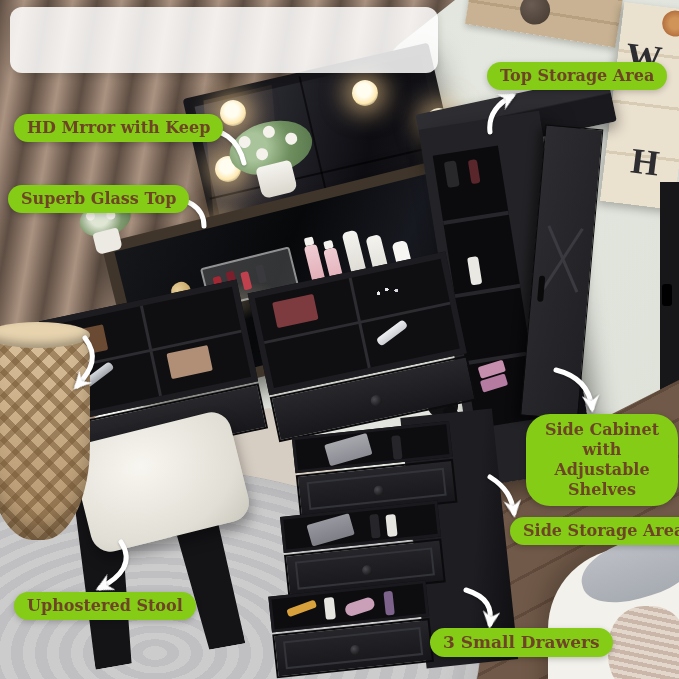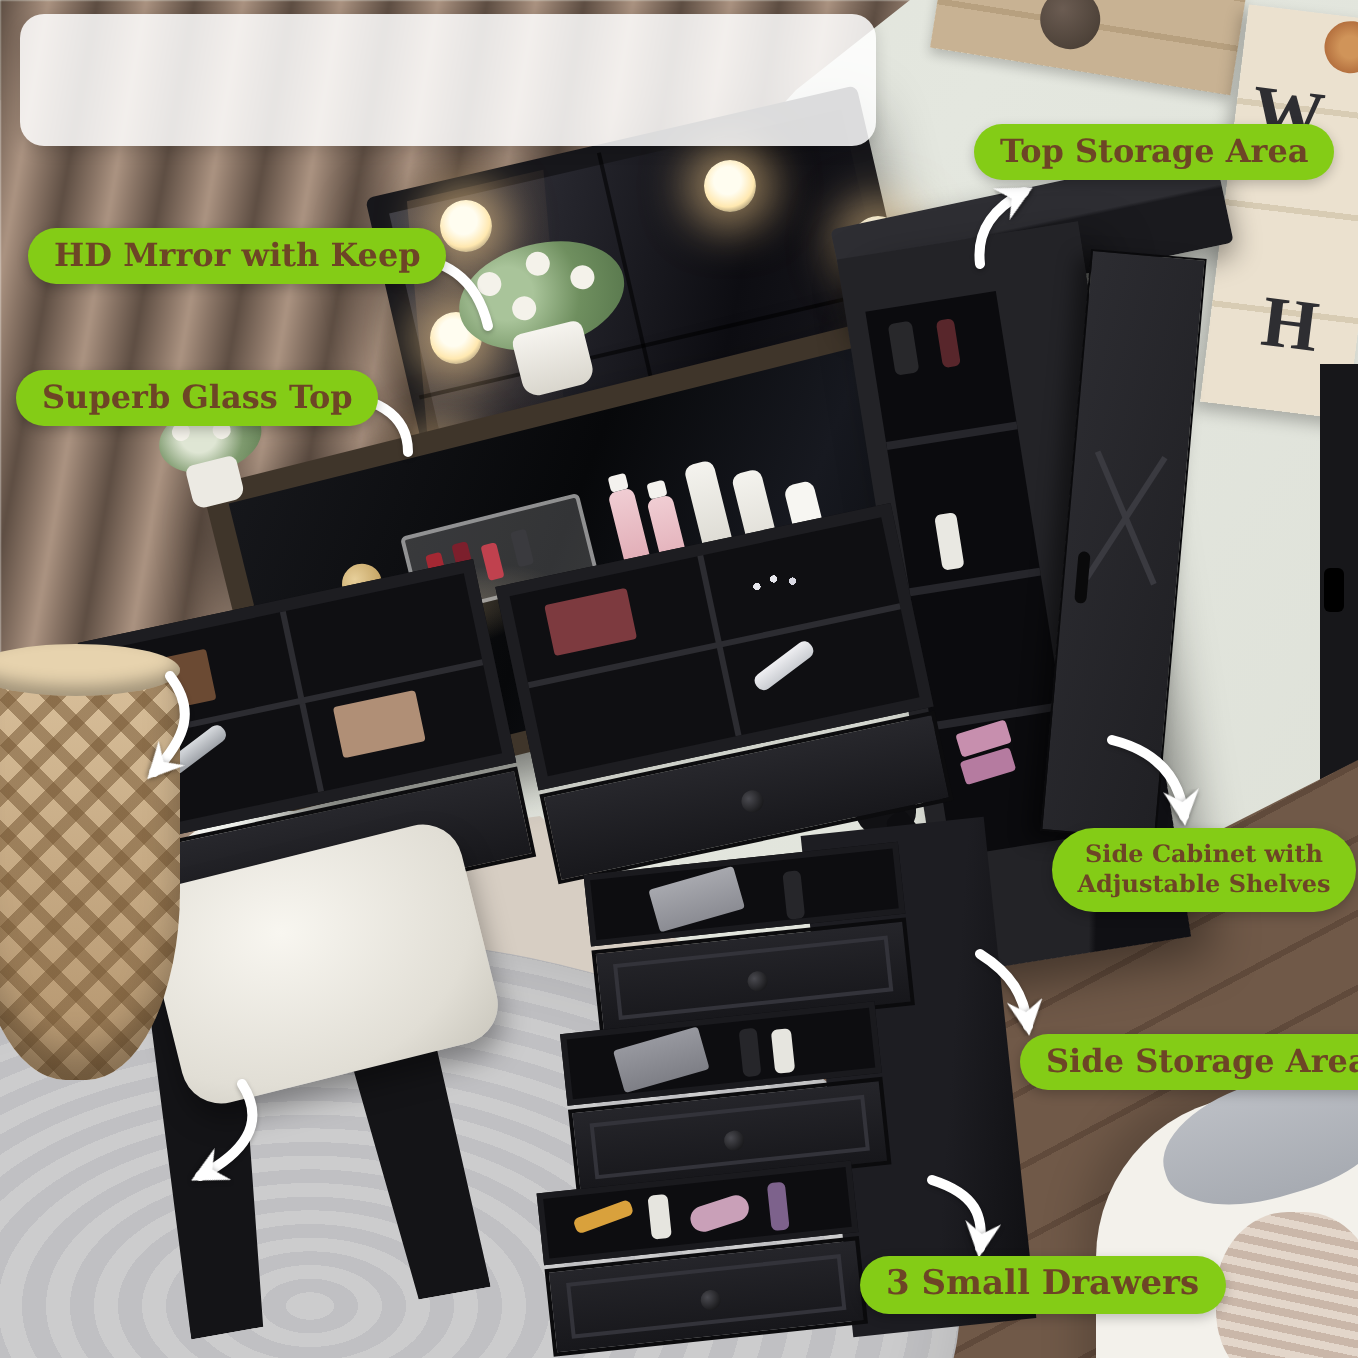--- a/index.html
+++ b/index.html
@@ -157,21 +157,21 @@
 
   
   .banner{left:10px;top:7px;width:428px;height:66px;background:rgba(255,255,255,.85);
         border-radius:12px;box-shadow:0 2px 8px rgba(0,0,0,.15);text-align:center;}
   .banner-title{position:static;display:block;margin-top:2px;font-style:italic;font-weight:bold;
         font-size:31px;letter-spacing:.5px;color:#744a28;white-space:nowrap;}
   .banner-sub{position:static;display:block;margin-top:-2px;font-family:"Liberation Serif",serif;
         font-size:21px;color:#333;}
   .pill{background:#84cc16;border-radius:999px;padding:4px 13px;box-shadow:0 2px 6px rgba(0,0,0,.22);
         font-weight:bold;font-size:16px;color:#6d4526;white-space:nowrap;line-height:1.25;}
-  .pill.multiline{white-space:normal;width:152px;text-align:center;border-radius:24px;padding:6px 10px;font-size:12px;}
+  .pill.multiline{white-space:normal;width:152px;text-align:center;border-radius:24px;padding:6px 10px;font-size:16px;}
   #arrows{left:0;top:0;}
   #arrows path{filter:drop-shadow(0 1px 1px rgba(0,0,0,.25));}
 </style>
 </head>
 <body>
 
 <div id="stage">
 
   <div class="wall"></div>
   <div class="window"></div>
@@ -349,18 +349,19 @@
       <path d="M 556 370 C 580 376 590 390 592 408" marker-end="url(#ah)"></path>
       <path d="M 490 477 C 506 487 512 498 514 513" marker-end="url(#ah)"></path>
       <path d="M 466 590 C 488 597 492 608 490 624" marker-end="url(#ah)"></path>
     </g>
   </svg>
 
   <div class="banner">
   </div>
   <div class="pill" style="left:14px;top:114px">HD Mrror with Keep</div>
   <div class="pill" style="left:8px;top:185px">Superb Glass Top</div>
+  <div class="pill" style="left:14px;top:592px">Uphostered Stool</div>
   <div class="pill" style="left:487px;top:62px">Top Storage Area</div>
   <div class="pill multiline" style="left:526px;top:414px">Side Cabinet with Adjustable Shelves</div>
   <div class="pill" style="left:510px;top:517px">Side Storage Area</div>
   <div class="pill" style="left:430px;top:628px;font-size:17px">3 Small Drawers</div>
 
 </div>
 
 </body></html>

